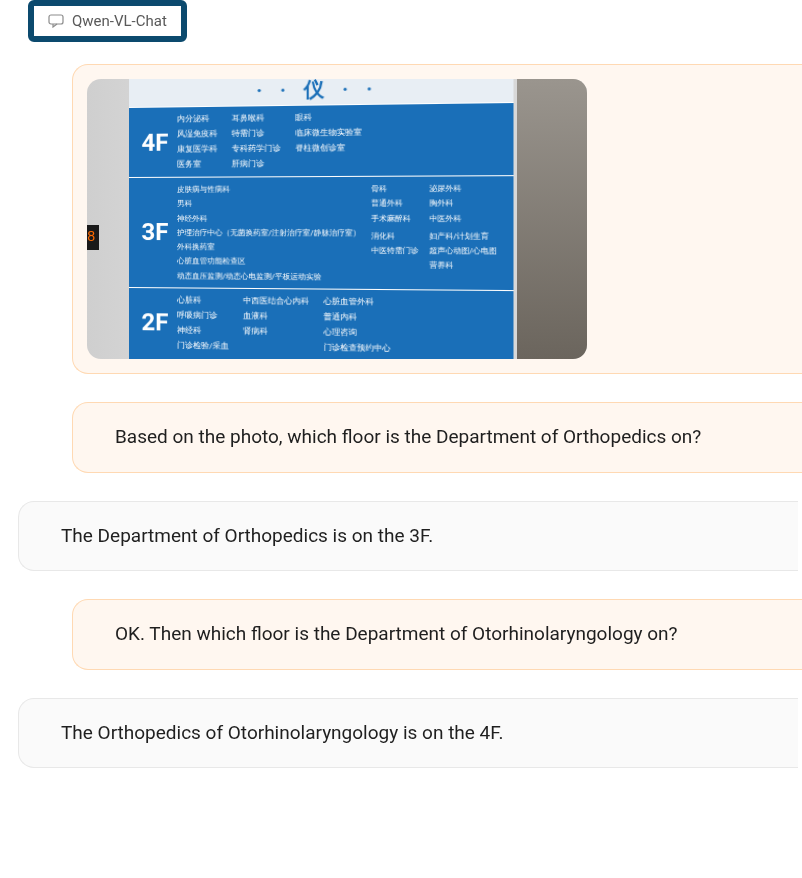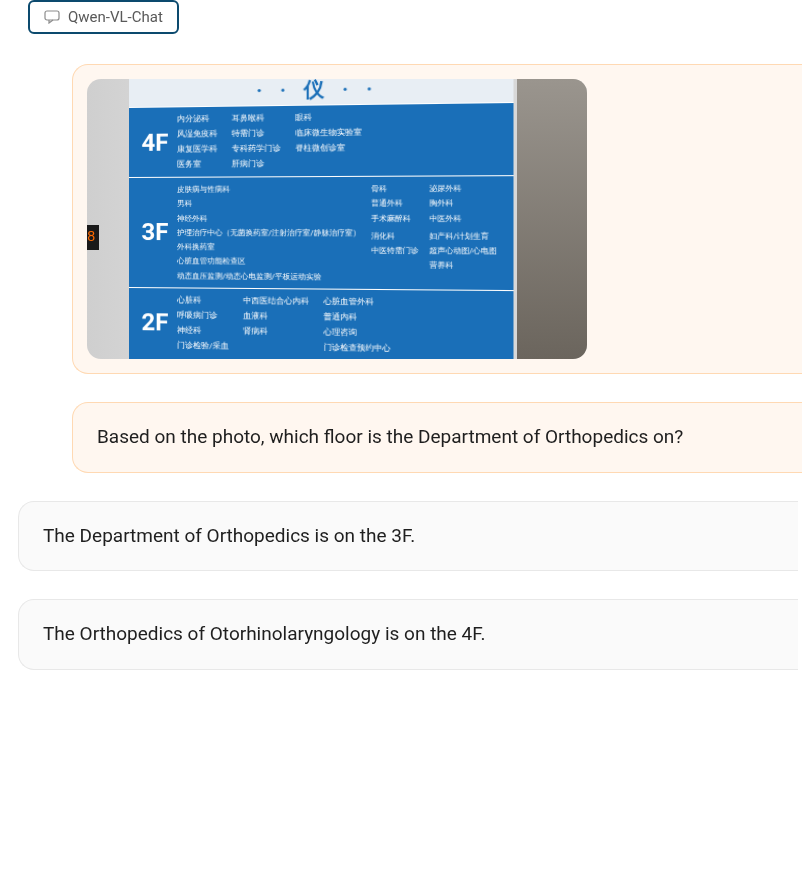--- a/index.html
+++ b/index.html
@@ -12,21 +12,21 @@
       overflow: hidden;
     }
     .model-badge {
       position: absolute;
       top: 0;
       left: 28px;
       display: inline-flex;
       align-items: center;
       gap: 8px;
       padding: 6px 14px;
-      border: 2px solid #0c4a6e;
+      border: 6px solid #0c4a6e;
       border-radius: 6px;
       background: #fff;
       color: #595959;
       font-size: 15px;
     }
     .chat-icon {
       width: 16px;
       height: 14px;
       display: inline-block;
     }
@@ -34,21 +34,21 @@
       position: absolute;
       top: 64px;
       left: 0;
       right: 0;
       display: flex;
       flex-direction: column;
       gap: 28px;
     }
     .bubble {
       position: relative;
-      padding: 20px 24px;
+      padding: 20px 42px;
       font-size: 19px;
       color: #1f1f1f;
       line-height: 1.5;
     }
     .bubble-user {
       margin-left: 72px;
       margin-right: 0;
       background: #fff7f0;
       border: 1px solid #ffd9b3;
       border-right: none;
@@ -248,18 +248,21 @@
   </div>
 
   <div class="bubble bubble-user">
     <span>Based on the photo, which floor is the Department of Orthopedics on?</span>
   </div>
 
   <div class="bubble bubble-assistant">
     <span>The Department of Orthopedics is on the 3F.</span>
   </div>
 
+  <div class="bubble bubble-user">
+    <span>OK. Then which floor is the Department of Otorhinolaryngology on?</span>
+  </div>
 
   <div class="bubble bubble-assistant">
     <span>The Orthopedics of Otorhinolaryngology is on the 4F.</span>
   </div>
 
 </div>
 
 </body></html>

